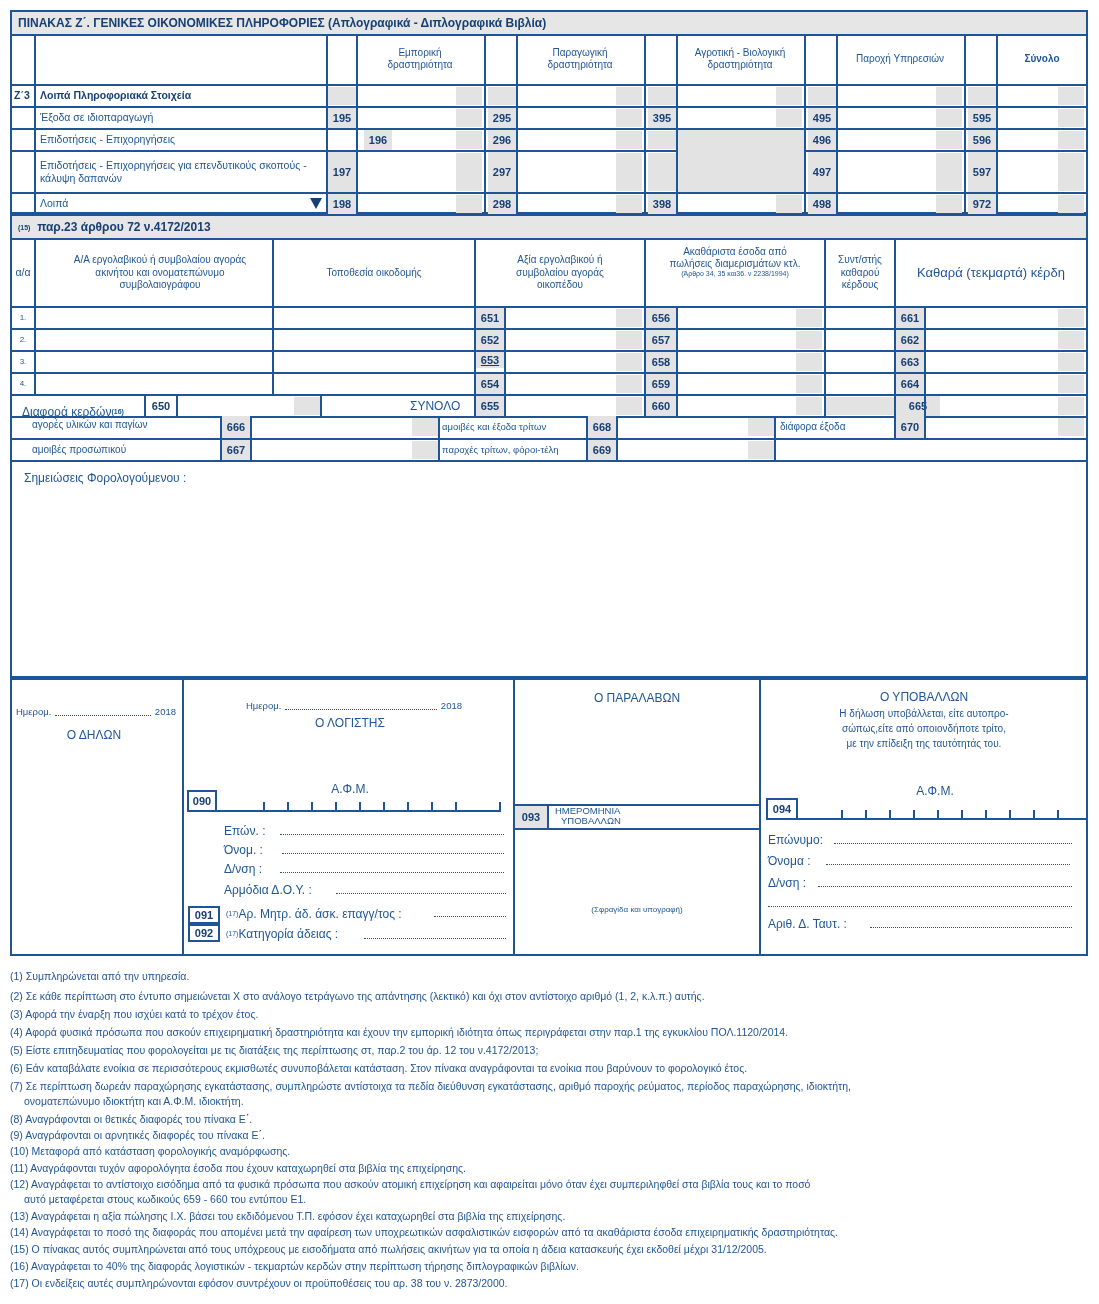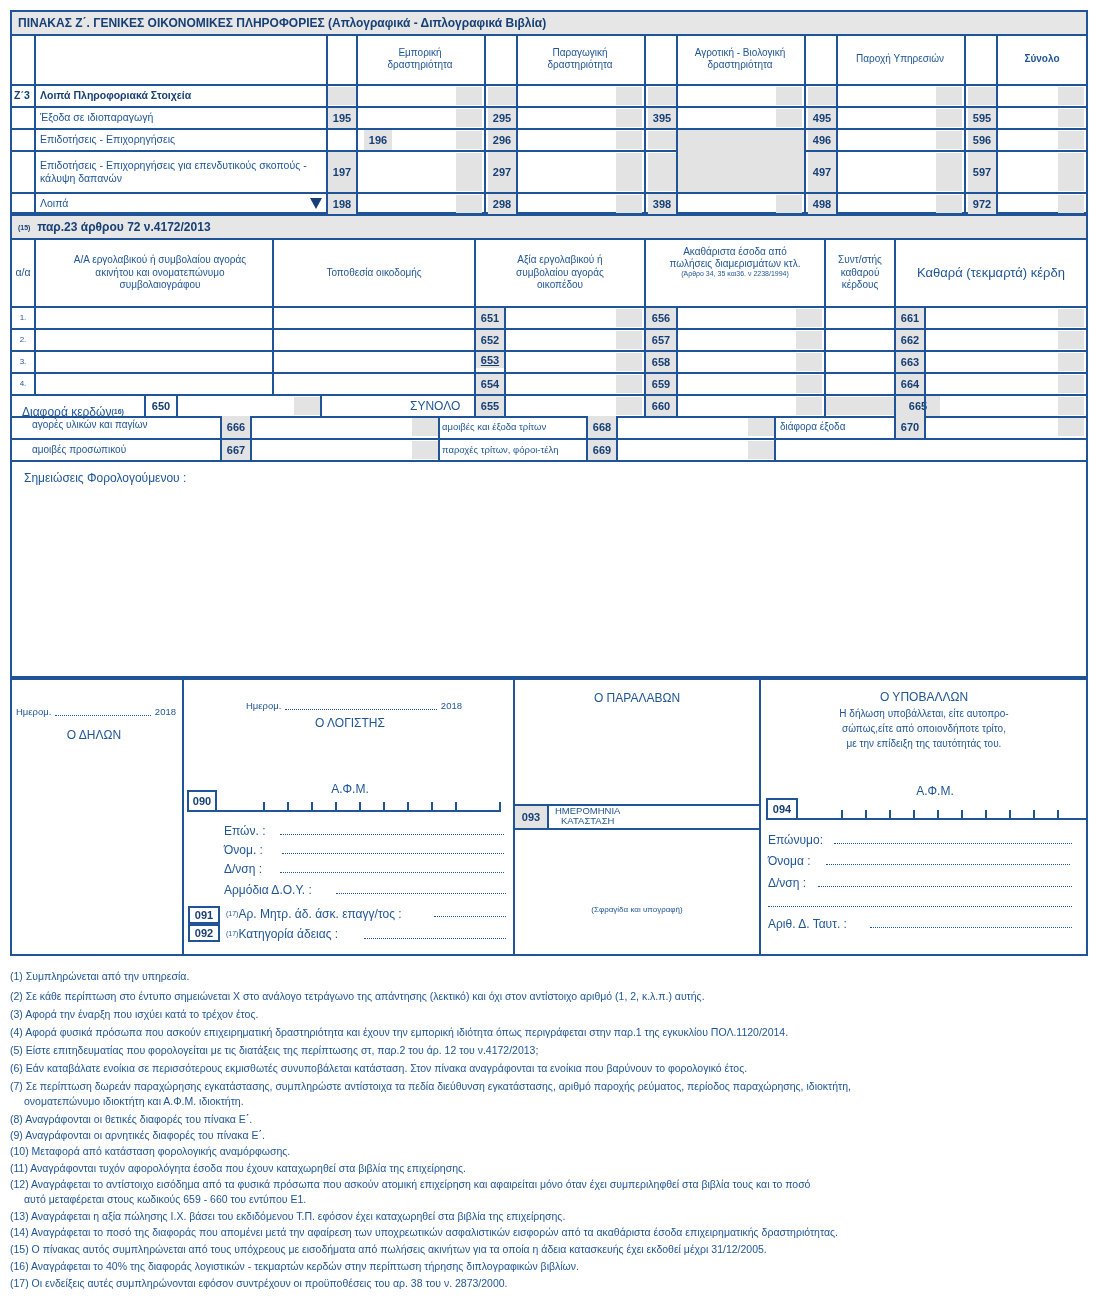--- a/index.html
+++ b/index.html
@@ -321,21 +321,21 @@
     <span>Κατηγορία άδειας :</span>
 </div>
 <div class="dots" style="left:364px;top:938px;width:142px;"></div>
 
 <div class="lbl ctr" style="left:515px;top:688px;width:244px;height:20px;font-size:12px;">Ο ΠΑΡΑΛΑΒΩΝ</div>
 <div class="hl" style="left:513px;top:804px;width:246px;"></div>
 <div class="code" style="left:515px;top:806px;width:32px;height:22px;">093</div>
 <div class="vl" style="left:547px;top:804px;height:26px;"></div>
 <div class="abs" style="left:555px;top:806px;font-size:9.5px;line-height:10px;">
   <div>ΗΜΕΡΟΜΗΝΙΑ</div>
-  <div style="padding-left:6px;">ΚΑΤΑΣΤΑΣΗ</div>
+  <div style="padding-left:6px;">ΥΠΟΒΑΛΛΩΝ</div>
 </div>
 <div class="hl" style="left:513px;top:828px;width:246px;"></div>
 <div class="lbl ctr" style="left:515px;top:902px;width:244px;height:16px;font-size:8px;">(Σφραγίδα και υπογραφή)</div>
 
 <div class="lbl ctr" style="left:761px;top:688px;width:326px;height:18px;font-size:12px;">Ο ΥΠΟΒΑΛΛΩΝ</div>
 <div class="abs" style="left:761px;top:706px;width:326px;text-align:center;font-size:10px;line-height:15px;">
   <div>Η δήλωση υποβάλλεται, είτε αυτοπρο-</div>
   <div>σώπως,είτε από οποιονδήποτε τρίτο,</div>
   <div>με την επίδειξη της ταυτότητάς του.</div>
 </div>

